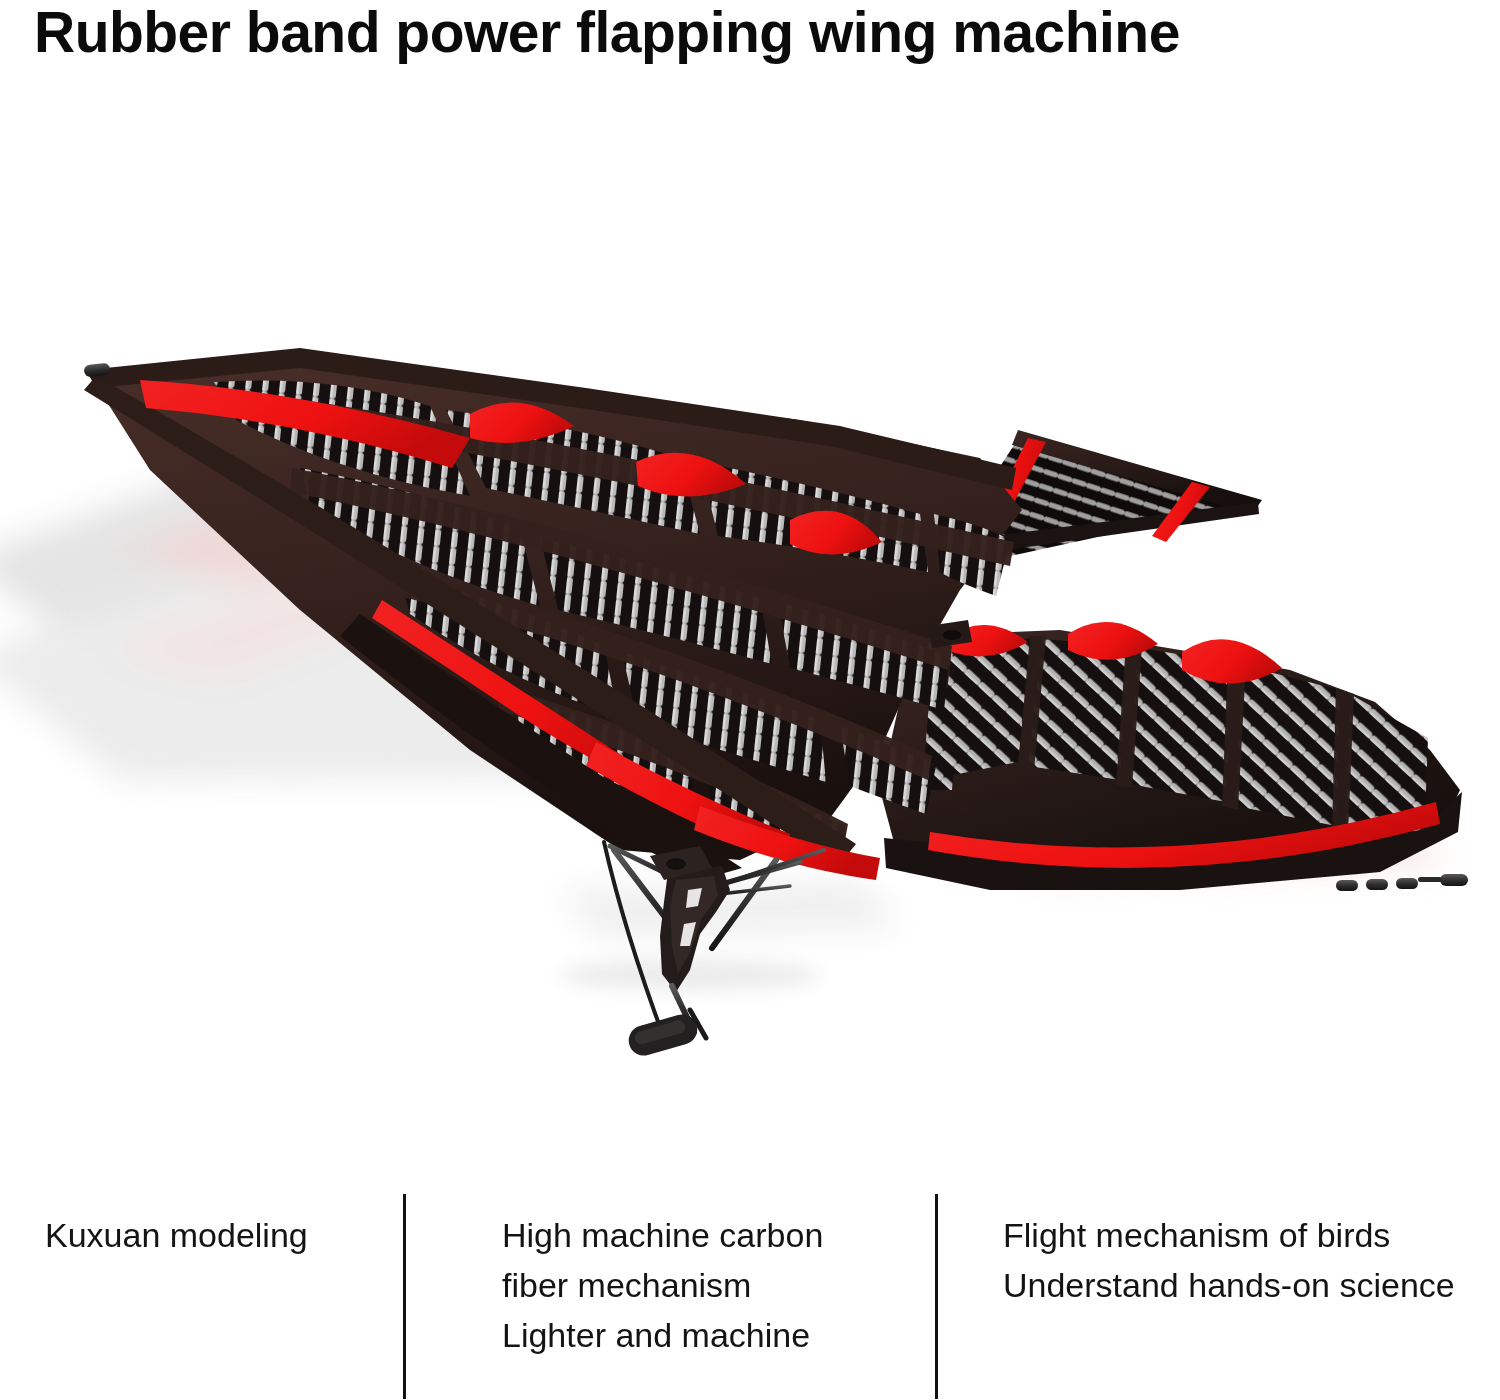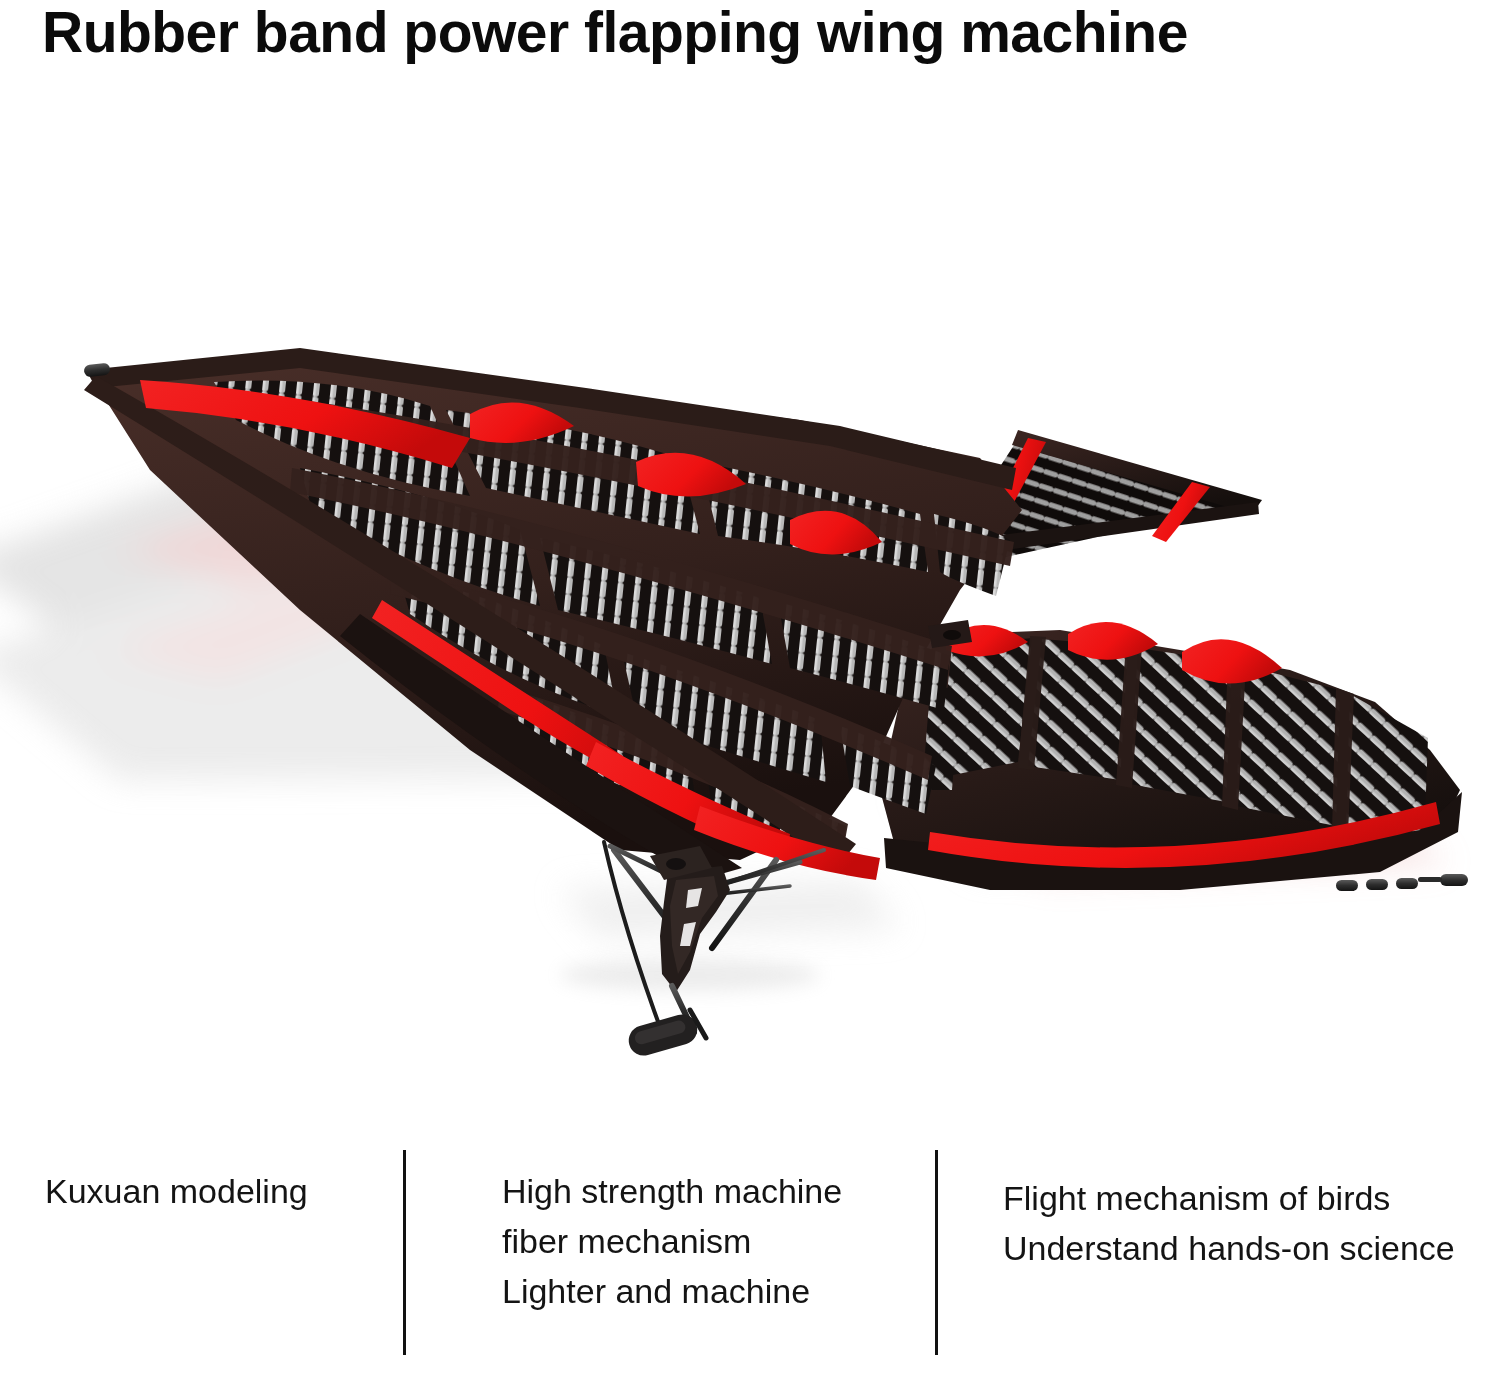--- a/index.html
+++ b/index.html
@@ -12,21 +12,21 @@
     height: 1400px;
     font-family: "Liberation Sans", sans-serif;
     color: #111111;
     overflow: hidden;
     position: relative;
   }
 
   
   .title-bar {
     position: absolute;
-    left: 12px; top: 0;
+    left: 4px; top: 0;
     width: 1304px;
     height: 90px;
     text-align: right;
   }
   .product-title {
     position: absolute;
     left: 30px;
     top: 2px;
     font-size: 57px;
     font-weight: 700;
@@ -45,38 +45,38 @@
     height: 1065px;
     background: #ffffff;
     overflow: hidden;
   }
   .hero-svg { display: block; width: 1500px; height: 1065px; }
 
   
   .feature-strip {
     position: absolute;
     left: 0;
-    top: 1136px;
+    top: 1180px;
     width: 1500px;
     height: 220px;
   }
   .feature-col {
     position: absolute;
     top: 30px;
   }
   .feature-col .line {
     font-size: 34px;
     font-weight: 400;
     line-height: 50px;
     color: #141414;
     white-space: nowrap;
   }
   .col-1 { left: 45px; }
   .col-2 { left: 502px; }
-  .col-3 { left: 1003px; margin-top: 7px; }
+  .col-3 { left: 1003px; }
 
   .divider {
     position: absolute;
     top: 14px;
     width: 3px;
     height: 205px;
     background: #111111;
   }
   .divider-1 { left: 403px; }
   .divider-2 { left: 935px; }
@@ -306,21 +306,21 @@
 
 <div class="feature-strip">
 
   <div class="feature-col col-1">
     <div class="line">Kuxuan modeling</div>
   </div>
 
   <div class="divider divider-1"></div>
 
   <div class="feature-col col-2">
-    <div class="line">High strength machine</div>
+    <div class="line">High machine carbon</div>
     <div class="line">fiber mechanism</div>
     <div class="line">Lighter and machine</div>
   </div>
 
   <div class="divider divider-2"></div>
 
   <div class="feature-col col-3">
     <div class="line">Flight mechanism of birds</div>
     <div class="line">Understand hands-on science</div>
   </div>

